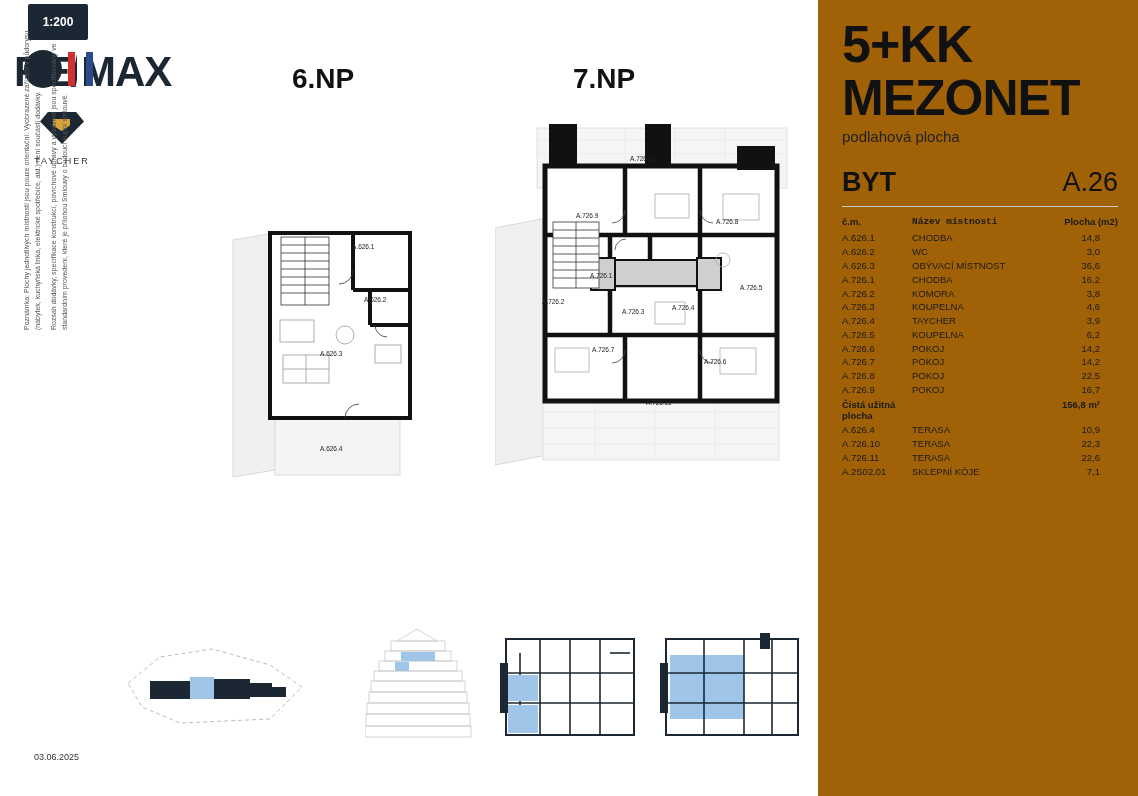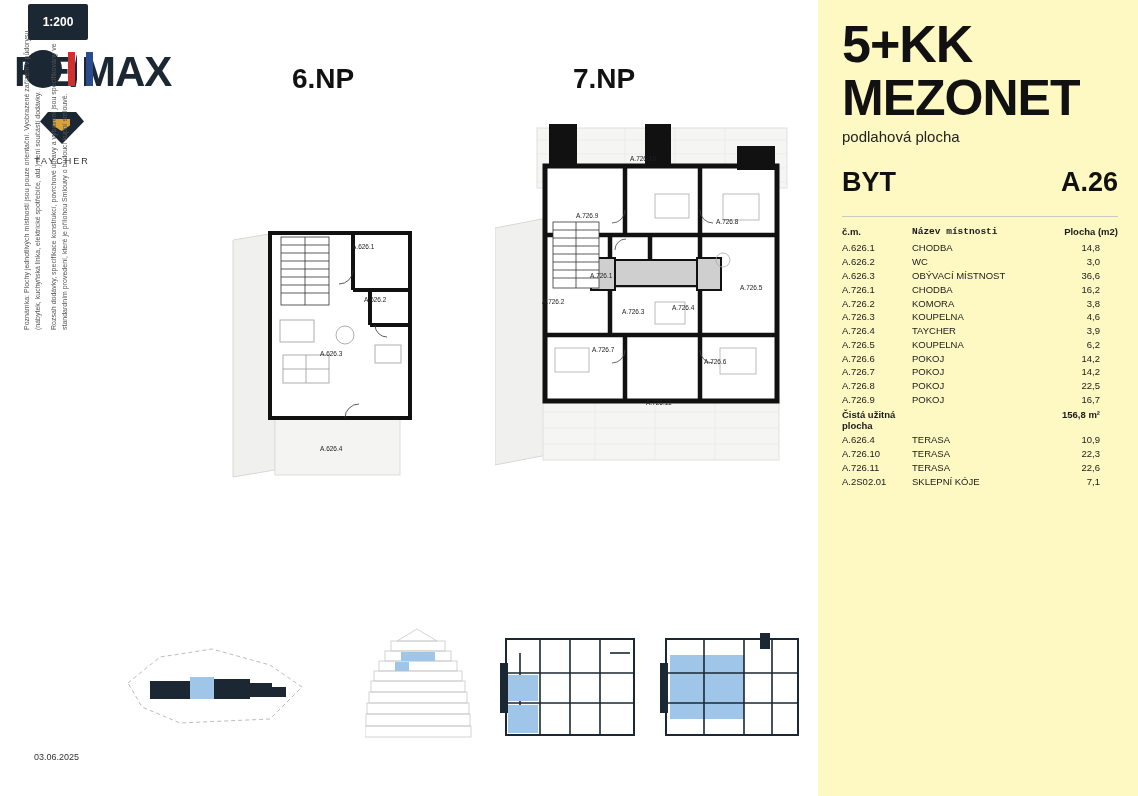--- a/index.html
+++ b/index.html
@@ -90,43 +90,43 @@
 
   
   .plan { position:absolute; }
   #plan6 { left:225px; top:215px; width:235px; height:340px; }
   #plan7 { left:495px; top:110px; width:300px; height:450px; }
 
   
   .right-panel {
     position:absolute; left:818px; top:0;
     width:320px; height:796px;
-    background:#fef9c3;
+    background:#a16207;
     padding:18px 20px 0 24px;
   }
   .big-title {
     font-size:52px; font-weight:bold; line-height:1.02; letter-spacing:-1px;
     color:#111; margin:0;
   }
   .big-title.second { font-size:50px; margin-top:2px; }
   .area-line {
     font-size:48px; font-weight:bold; color:#111;
     margin-top:6px; white-space:nowrap;
   }
   .area-line sup { font-size:24px; vertical-align:super; font-weight:bold;}
   .subtitle {
     font-size:15px; color:#222; margin-top:4px;
   }
   .byt-row {
     display:flex; justify-content:space-between; align-items:baseline;
-    margin-top:22px; padding-bottom:18px;
+    margin-top:22px; padding-bottom:8px;
     border-bottom:1px solid #c9c9c7;
   }
   .byt-label { font-size:27px; font-weight:bold; color:#111; }
-  .byt-value { font-size:27px; font-weight:bold; color:#111; }
+  .byt-value { font-size:27px; font-weight:normal; color:#111; }
 
   table.rooms {
     width:100%; border-collapse:collapse; margin-top:7px;
     font-size:9.5px; color:#1a1a1a;
   }
   table.rooms th {
     text-align:left; font-weight:bold; padding:2px 0 4px 0;
     font-size:9.5px;
   }
   table.rooms th.c2 { text-align:left;font-family:Liberation Mono, monospace; }

